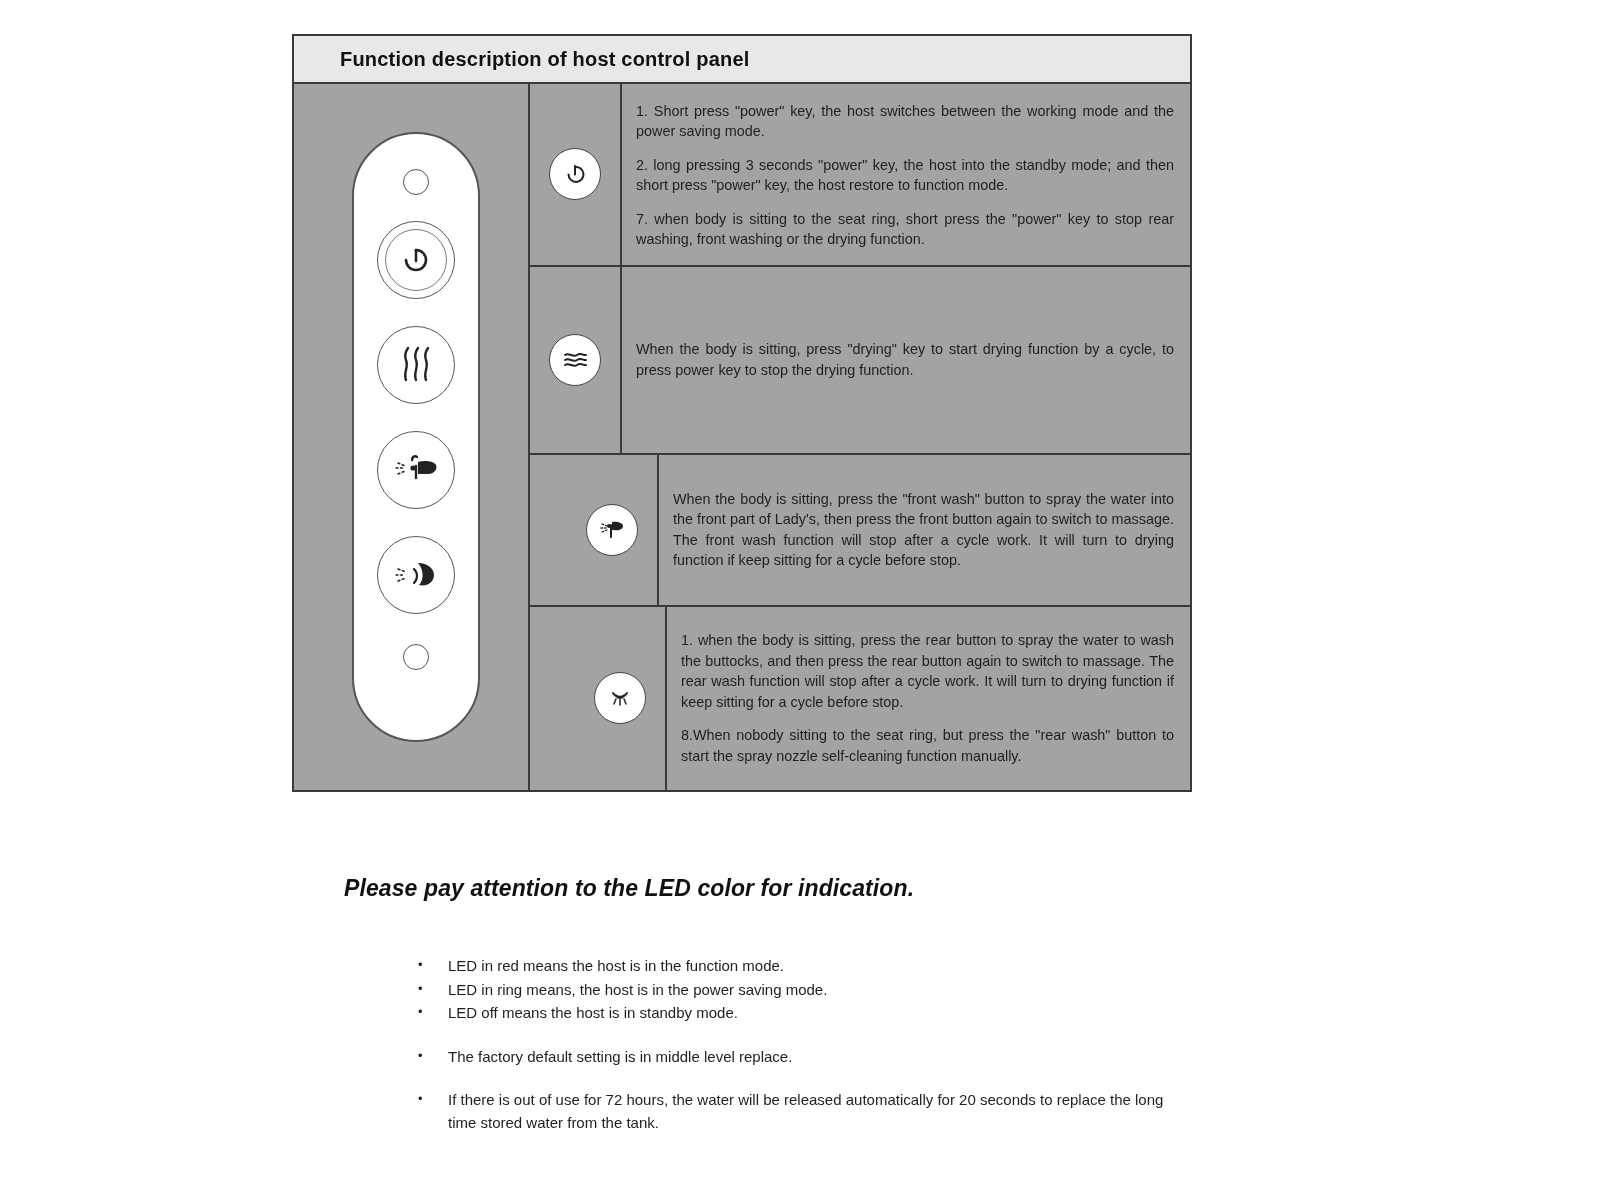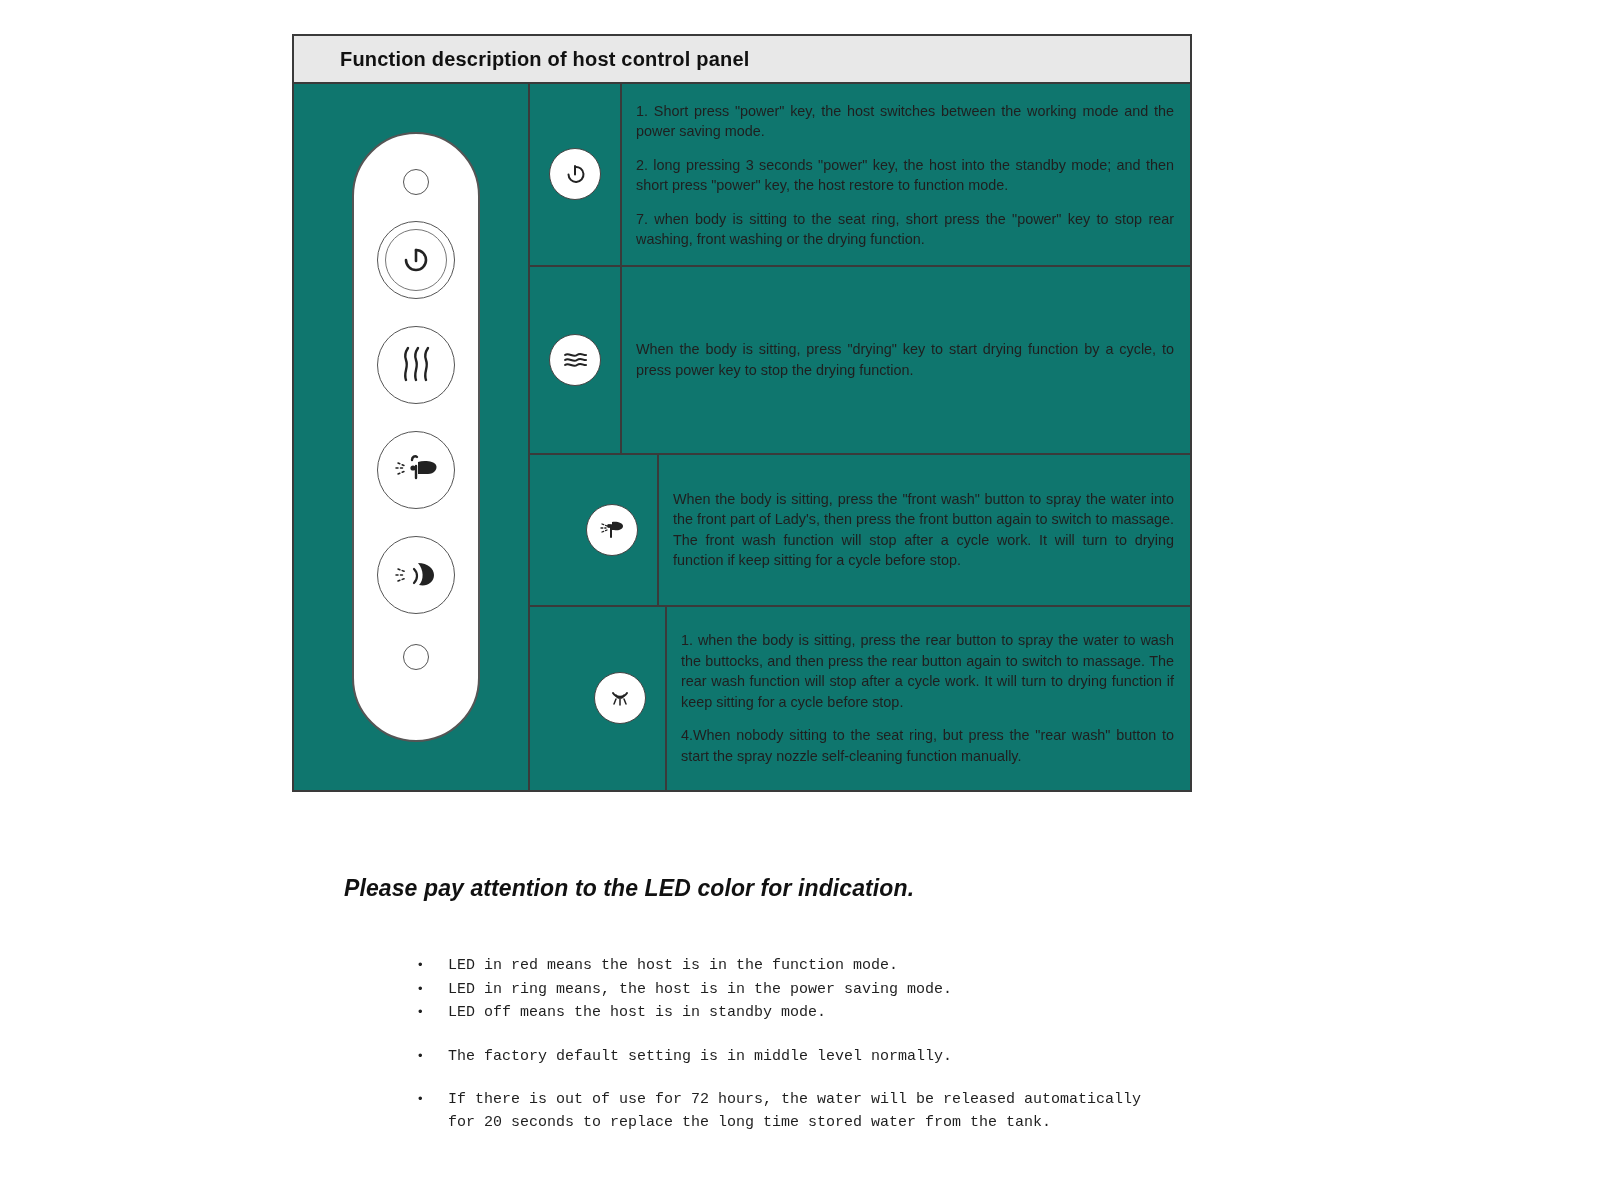--- a/index.html
+++ b/index.html
@@ -24,21 +24,21 @@
   }
 
   
   .panel-table {
     position: absolute;
     left: 292px;
     top: 34px;
     width: 900px;
     border: 2px solid #3a3a3a;
     box-sizing: border-box;
-    background: #0f766e;
+    background: #a3a3a3;
   }
   .panel-header {
     height: 48px;
     background: #e8e8e8;
     border-bottom: 2px solid #3a3a3a;
     display: flex;
     align-items: center;
     box-sizing: border-box;
   }
   .panel-header-title {
@@ -192,21 +192,21 @@
   .note-bullet {
     width: 38px;
     flex: none;
     text-align: left;
     padding-left: 8px;
     font-size: 13px;
     line-height: 1.6;
     color: #1f1f1f;
     box-sizing: border-box;
   }
-  .note-text { flex: 1; font-family: Liberation Mono, monospace; }
+  .note-text { flex: 1; }
   .note-gap { height: 20px; }
 </style>
 </head>
 <body>
 
 <div class="page">
 
   <div class="panel-table">
 
     <div class="panel-header">
@@ -325,21 +325,21 @@
             <div class="icon-circle">
               <svg width="34" height="30" viewBox="0 0 34 30">
                 <path d="M10 10 C13 15 21 15 24 10" fill="none" stroke="#222" stroke-width="2" stroke-linecap="round"></path>
                 <path d="M13 12 C14 16 20 16 21 12" fill="none" stroke="#222" stroke-width="1.6" stroke-linecap="round"></path>
                 <path d="M17 16 L17 22 M13 16 L11 21 M21 16 L23 21" stroke="#222" stroke-width="1.5" stroke-linecap="round"></path>
               </svg>
             </div>
           </div>
           <div class="cell-text">
             <p>1. when the body is sitting, press the rear button to spray the water to wash the buttocks, and then press the rear button again to switch to massage. The rear wash function will stop after a cycle work. It will turn to drying function if keep sitting for a cycle before stop.</p>
-            <p>4.When nobody sitting to the seat ring, but press the "rear wash" button to start the spray nozzle self-cleaning function manually.</p>
+            <p>8.When nobody sitting to the seat ring, but press the "rear wash" button to start the spray nozzle self-cleaning function manually.</p>
           </div>
         </div>
 
       </div>
     </div>
   </div>
 
   <div class="led-heading">Please pay attention to the LED color for indication.</div>
 
   <div class="notes">
@@ -356,21 +356,21 @@
 
     <div class="note-item">
       <div class="note-bullet">•</div>
       <div class="note-text">LED off means the host is in standby mode.</div>
     </div>
 
     <div class="note-gap"></div>
 
     <div class="note-item">
       <div class="note-bullet">•</div>
-      <div class="note-text">The factory default setting is in middle level normally.</div>
+      <div class="note-text">The factory default setting is in middle level replace.</div>
     </div>
 
     <div class="note-gap"></div>
 
     <div class="note-item">
       <div class="note-bullet">•</div>
       <div class="note-text">If there is out of use for 72 hours, the water will be released automatically for 20 seconds to replace the long time stored water from the tank.</div>
     </div>
 
   </div>

